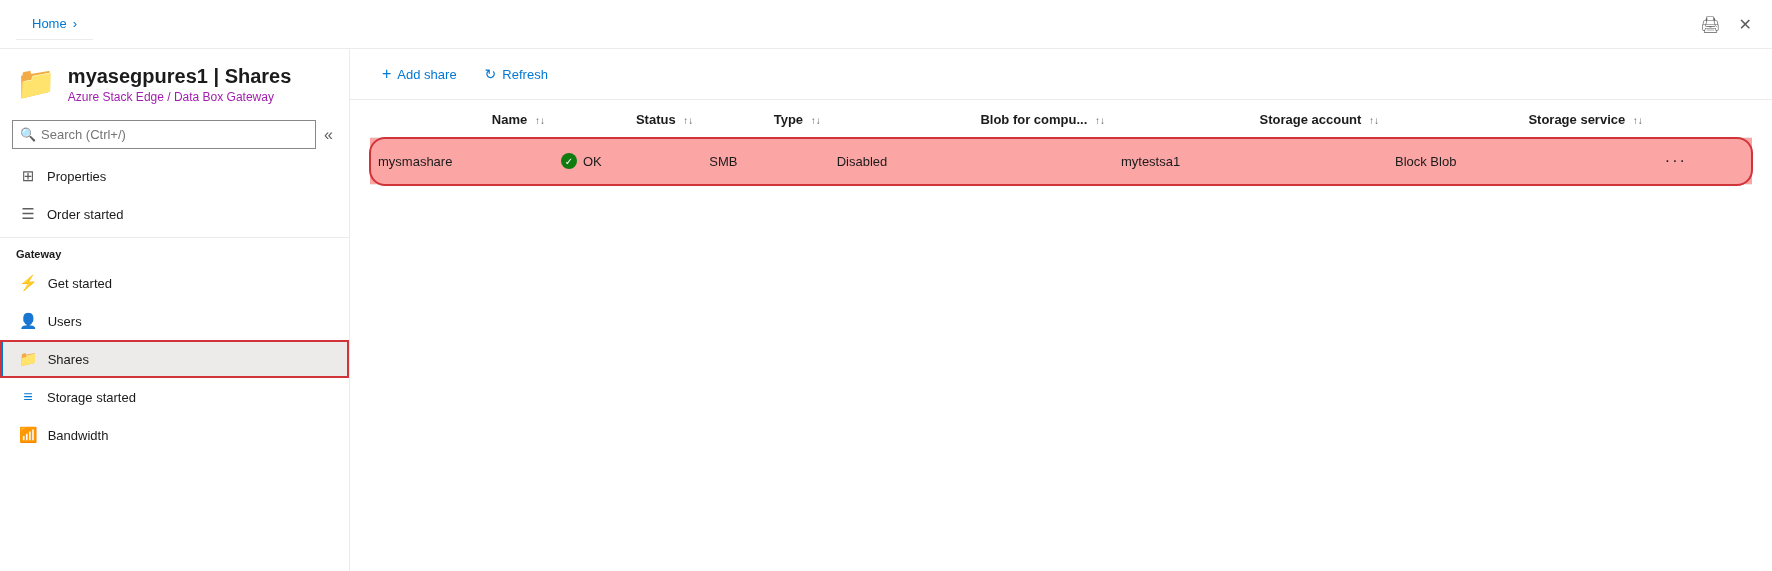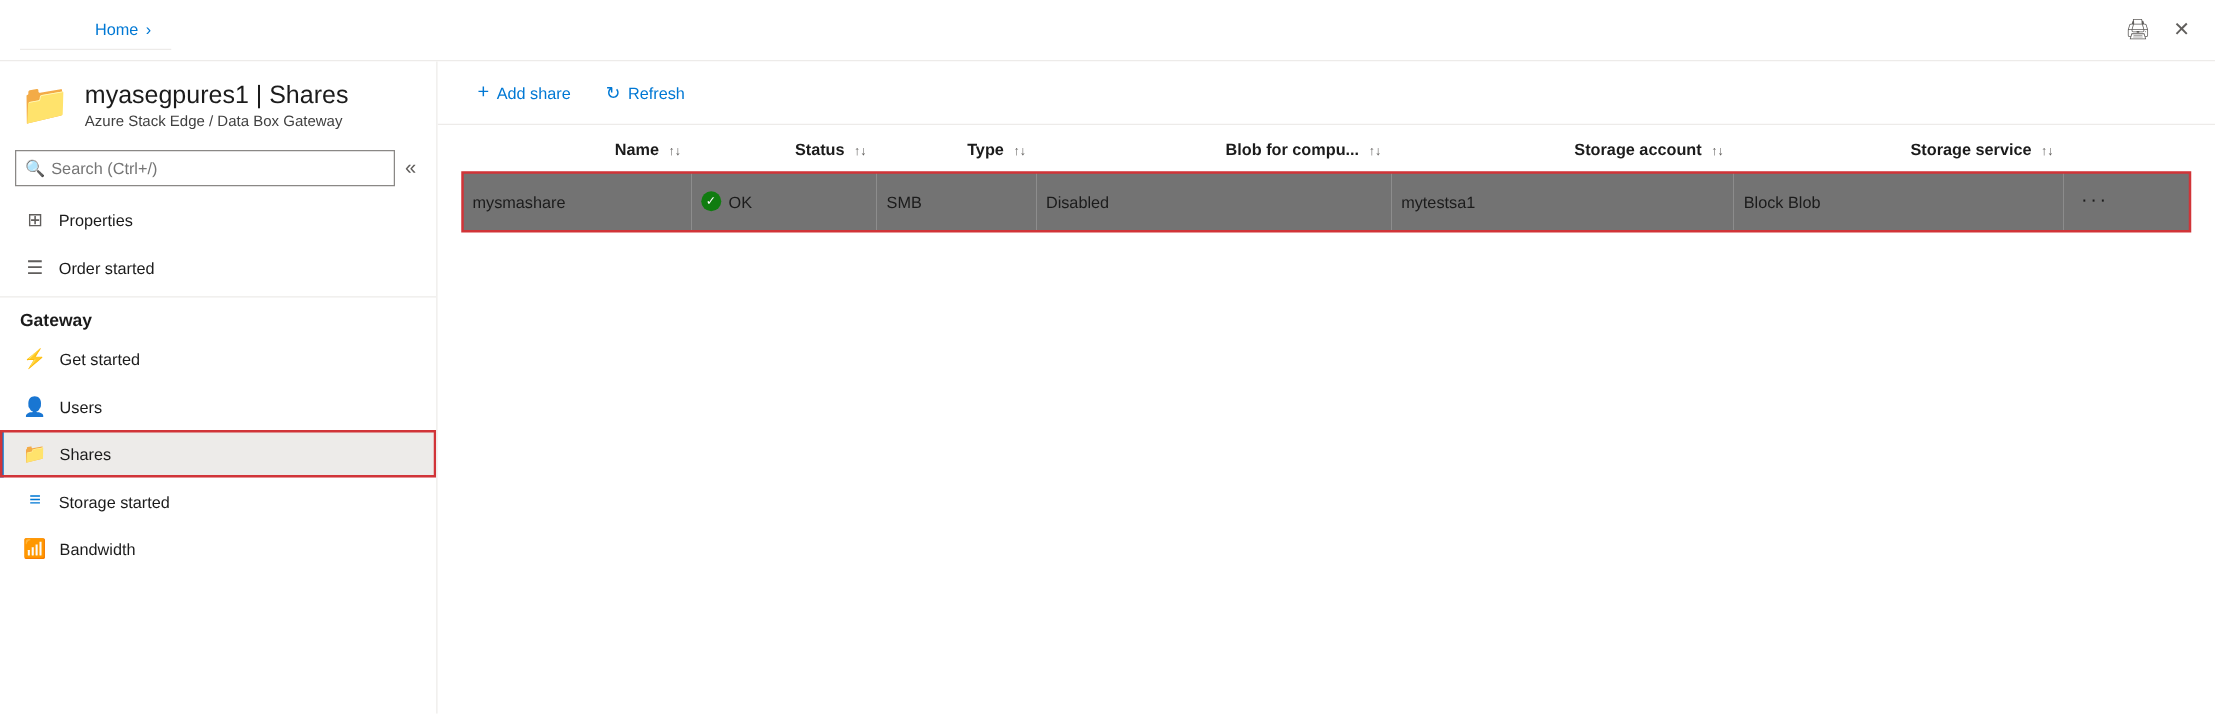--- a/index.html
+++ b/index.html
@@ -40,26 +40,26 @@
       gap: 12px;
     }
     .sidebar-header-icon {
       font-size: 32px;
       line-height: 1;
       margin-top: 2px;
     }
     .sidebar-title-block {}
     .sidebar-title {
       font-size: 20px;
-      font-weight: 400;
+      font-weight: 700;
       color: #1b1b1b;
     }
     .sidebar-subtitle {
       font-size: 12px;
-      color: #404040;
+      color: #a21caf;
       margin-top: 2px;
     }
 
     .search-container {
       padding: 8px 12px;
       display: flex;
       align-items: center;
       gap: 4px;
       position: relative;
     }
@@ -106,21 +106,21 @@
       background: #edebe9;
       border-left: 3px solid #0078d4;
     }
     .nav-item.active.highlighted {
       outline: 2px solid #d13438;
       outline-offset: -2px;
     }
     .nav-section-label {
       padding: 10px 16px 4px 16px;
       font-weight: 600;
-      font-size: 14px;
+      font-size: 11px;
       color: #1b1b1b;
       border-top: 1px solid #edebe9;
       margin-top: 4px;
     }
     .nav-icon { font-size: 15px; color: #605e5c; min-width: 18px; text-align: center; }
 
     
     .sidebar-scroll-area {
       flex: 1;
       overflow-y: auto;
@@ -231,21 +231,21 @@
       align-items: center;
       padding: 8px 16px;
       border-bottom: 1px solid #edebe9;
     }
   </style>
 </head>
 <body>
 
 <div class="top-bar">
   <div class="breadcrumb-bar">
-    <a href="#" style="color:#0078d4;text-decoration:none;margin-left:44px;">Home</a>
+    <a href="#" style="color:#0078d4;text-decoration:none;">Home</a>
     <span>›</span>
   </div>
   <div style="display:flex;gap:10px;margin-left:auto;align-items:center;">
     <button class="window-btn">
       <span>🖨</span>
     </button>
     <button class="window-btn">
       <span>✕</span>
     </button>
   </div>
@@ -346,21 +346,21 @@
             </th>
             <th>
               <span>Storage service</span>
               <span class="sort-icon">↑↓</span>
             </th>
             <th></th>
           </tr>
         </thead>
         <tbody>
 
-          <tr class="selected" style="outline: 2px solid #d13438; outline-offset: -1px; background:#737373;">
+          <tr class="selected" style="outline: 2px solid #d13438; outline-offset: -1px; background:#fca5a5;border-radius:15px;">
             <td>mysmashare</td>
             <td>
               <div class="status-ok">
                 <span class="ok-icon">✓</span>
                 <span>OK</span>
               </div>
             </td>
             <td>SMB</td>
             <td>Disabled</td>
             <td>mytestsa1</td>

